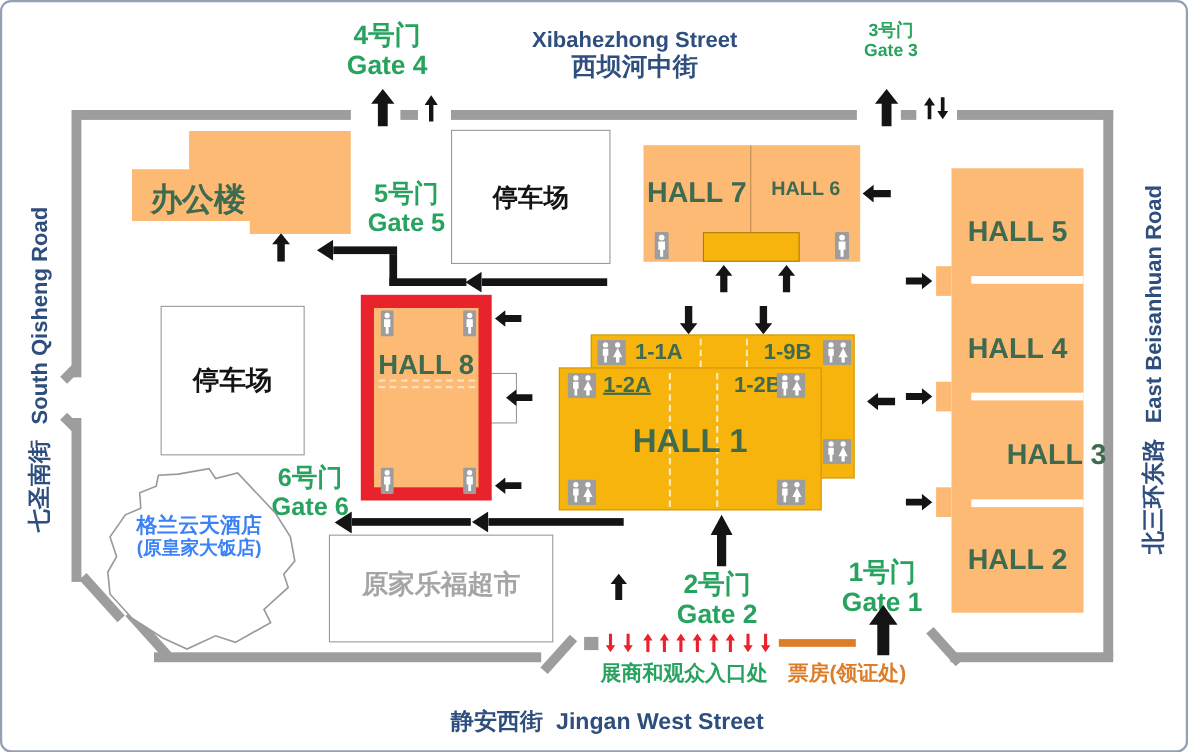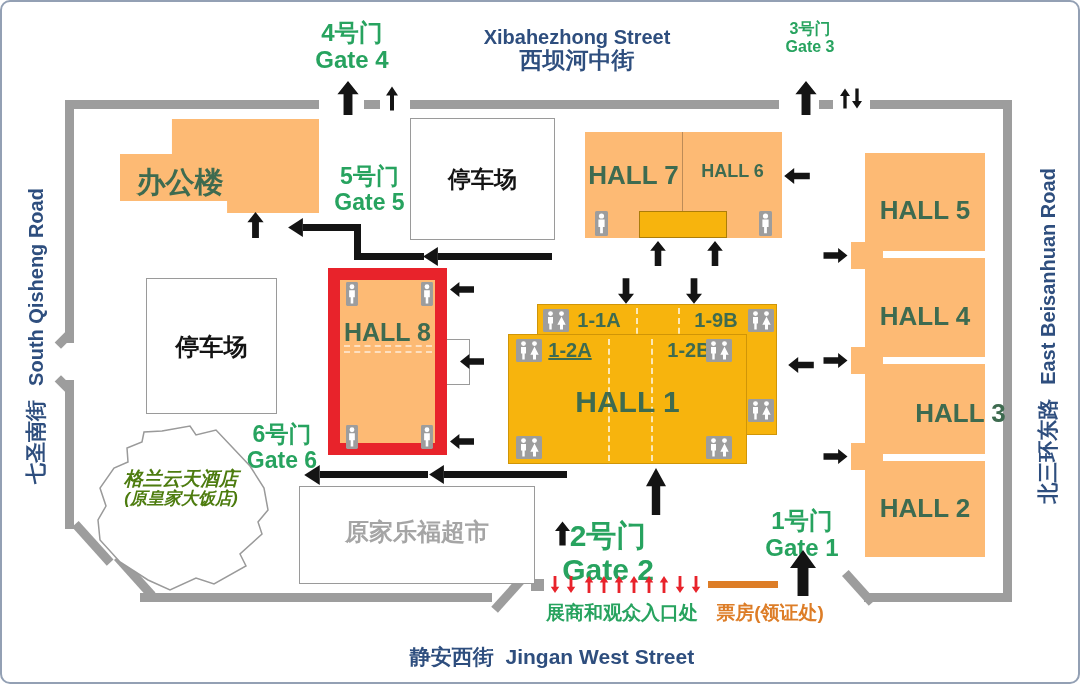--- a/index.html
+++ b/index.html
@@ -91,46 +91,46 @@
       <div>Gate 3</div>
   </div>
   <div class="lbl gate" style="left:320px;top:162px;width:95px;font-size:23px;">
     <div>5号门</div>
       <div>Gate 5</div>
   </div>
   <div class="lbl gate" style="left:235px;top:420px;width:90px;font-size:23px;">
     <div>6号门</div>
       <div>Gate 6</div>
   </div>
-  <div class="lbl gate" style="left:558px;top:517px;width:96px;font-size:30px;">
+  <div class="lbl gate" style="left:602px;top:517px;width:96px;font-size:24px;">
     <div>2号门</div>
       <div>Gate 2</div>
   </div>
   <div class="lbl gate" style="left:752px;top:506px;width:96px;font-size:24px;">
     <div>1号门</div>
       <div>Gate 1</div>
   </div>
 
   <div class="yellow" style="left:118px;top:117px;width:199px;height:94px;clip-path:polygon(26.1% 0,100% 0,100% 100%,53.8% 100%,53.8% 87.2%,0 87.2%,0 37.2%,26.1% 37.2%)">
     <div class="lbl halltext" style="left:6px;top:47px;width:108px;font-size:29px;">办公楼</div>
   </div>
   <div class="whitebld" style="left:408px;top:116px;width:145px;height:122px;">
     <div class="lbl" style="left:0;top:48px;width:100%;font-size:23px;color:#141414;">停车场</div>
   </div>
   <div class="whitebld" style="left:144px;top:276px;width:131px;height:136px;">
     <div class="lbl" style="left:0;top:55px;width:100%;font-size:24px;color:#141414;">停车场</div>
   </div>
   <svg class="abs" style="left:90px;top:420px;" width="190" height="172" viewBox="0 0 190 172">
     <polygon points="70,9 98,4 104,13 124,8 158,44 172,66 176,88 166,100 170,112 148,132 154,144 122,162 104,156 78,168 56,158 28,140 8,118 6,98 14,84 8,66 22,46 36,40 35,26 50,20 52,10" fill="#fff" stroke="#9a9a9a" stroke-width="1.5"></polygon>
   </svg>
-  <div class="lbl" style="left:95px;top:466px;width:168px;color:#4d7c0f;font-style:italic;">
+  <div class="lbl" style="left:95px;top:466px;width:168px;color:#3b82f6;">
     <div style="font-size:19px">格兰云天酒店</div>
     <div style="font-size:17px">(原皇家大饭店)</div>
   </div>
-  <div class="whitebld" style="left:297px;top:484px;width:236px;height:98px;">
+  <div class="whitebld" style="left:297px;top:484px;width:204px;height:98px;">
     <div class="lbl" style="left:0;top:32px;width:100%;font-size:24px;color:#a5a5a5;">原家乐福超市</div>
   </div>
 
   <div class="yellow" style="left:583px;top:130px;width:197px;height:106px;"></div>
   <div class="abs" style="left:680px;top:130px;width:0;height:80px;border-left:1.5px solid rgba(0,0,0,.25)"></div>
   <div class="abs" style="left:637px;top:209px;width:88px;height:27px;background:#f7b40d;border:1.5px solid rgba(0,0,0,.3);box-sizing:border-box;"></div>
   <div class="lbl halltext" style="left:583px;top:159px;width:97px;font-size:26px;">HALL 7</div>
   <div class="lbl halltext" style="left:681px;top:159px;width:99px;font-size:18px;">HALL 6</div>
   <svg class="abs" style="left:593px;top:209px" width="13" height="25">
       <use href="#wc1"></use>

